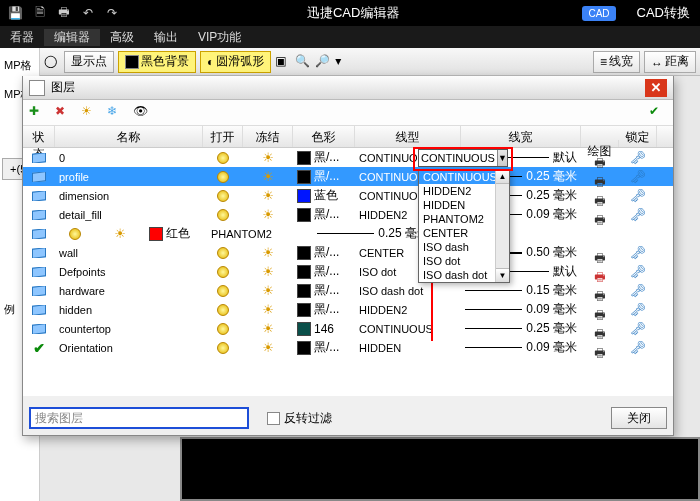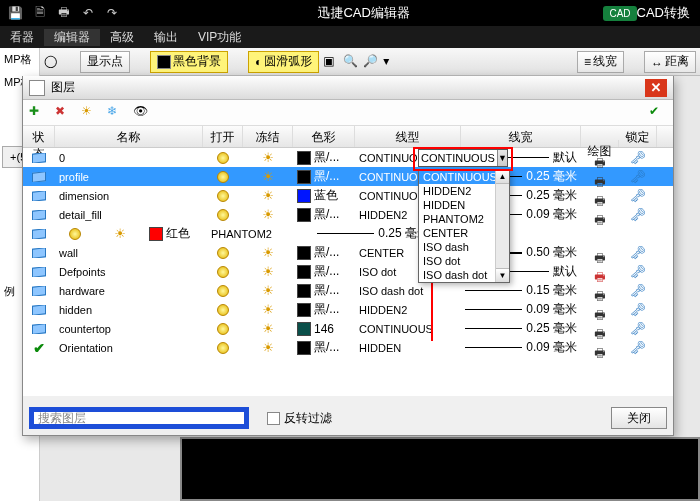--- a/index.html
+++ b/index.html
@@ -1,33 +1,33 @@
 <!DOCTYPE html>
 <html><head>
 <meta charset="utf-8">
 <style>
 * { box-sizing: border-box; margin: 0; padding: 0; font-family: "Microsoft YaHei", Arial, sans-serif; font-size: 12px; }
 body { width: 700px; height: 501px; background: #e8e8e8; overflow: hidden; position: relative; }
 
 .titlebar { background: #000; color: #fff; height: 26px; display: flex; align-items: center; padding: 0 4px; }
 .titlebar .tb-icon { width: 20px; height: 20px; margin: 0 2px; display: inline-flex; align-items: center; justify-content: center; color: #ccc; }
 .titlebar .title { flex: 1; text-align: center; color: #fff; font-size: 13px; }
-.titlebar .cad-btn { background: #15803d; color: #fff; padding: 2px 6px; font-size: 10px; border-radius: 3px; }
-.titlebar .convert { color: #fff; font-size: 13px; margin: 0 6px 0 0; }
+.titlebar .cad-btn { background: #3b82f6; color: #fff; padding: 2px 6px; font-size: 10px; border-radius: 3px; }
+.titlebar .convert { color: #fff; font-size: 13px; margin: 0 6px 0 21px; }
 
 .menubar { background: #1a1a1a; color: #ddd; height: 22px; display: flex; align-items: center; }
 .menubar .menu-item { padding: 0 10px; cursor: pointer; }
 .menubar .menu-item.sel { background: #333; }
 
 .leftpanel { position: absolute; left: 0; top: 48px; width: 40px; height: 453px; background: #fff; border-right: 1px solid #ccc; }
-.leftpanel .lab { padding: 4px; font-size: 11px; }
+.leftpanel .lab { padding: 4px; font-size: 11px; margin-top: 6px; }
 .leftpanel .btn { width: 36px; height: 22px; border: 1px solid #aaa; background: #f0f0f0; margin: 2px; text-align: center; line-height: 20px; font-size: 11px; }
 
 .toolbar2 { position: absolute; left: 40px; top: 48px; right: 0; height: 28px; background: linear-gradient(#f8f8f8,#e0e0e0); border-bottom: 1px solid #bbb; display: flex; align-items: center; padding: 0 4px; gap: 4px; }
-.toolbar2 .tbtn { height: 22px; padding: 0 6px; border: 1px solid #aaa; background: linear-gradient(#fff,#e8e8e8); display: flex; align-items: center; gap: 2px; font-size: 11px; margin-left: 16px; }
+.toolbar2 .tbtn { height: 22px; padding: 0 6px; border: 1px solid #aaa; background: linear-gradient(#fff,#e8e8e8); display: flex; align-items: center; gap: 2px; font-size: 11px; }
 .toolbar2 .tbtn.on { background: #fff47a; border-color: #cca300; }
 .toolbar2 .sq { width: 14px; height: 14px; border: 1px solid #888; background: #000; }
 .toolbar2 .ico { width: 16px; height: 16px; display: inline-block; }
 .toolbar2 .gap { flex: 1; }
 
 .layers-window { position: absolute; left: 22px; top: 76px; width: 652px; height: 360px; background: #f0f0f0; border: 1px solid #888; border-top: none; box-shadow: 2px 4px 10px rgba(0,0,0,0.3); }
 .lw-title { height: 24px; background: linear-gradient(#fdfdfd,#dcdcdc); border-bottom: 1px solid #bbb; display: flex; align-items: center; padding: 0 6px; }
 .lw-title .page { width: 16px; height: 16px; border: 1px solid #888; background: #fff; margin-right: 6px; }
 .lw-title .txt { flex: 1; font-size: 12px; }
 .lw-title .close { width: 22px; height: 18px; background: #d9361a; color: #fff; display: flex; align-items: center; justify-content: center; font-weight: bold; font-size: 13px; }
@@ -69,21 +69,21 @@
 .dropdown .dd-item { padding: 1px 4px; font-size: 11px; }
 .dropdown .dd-item.sel { background: #3399ff; color: #fff; }
 .dd-scroll { position: absolute; right: 0; top: 0; bottom: 0; width: 14px; background: #eaeaea; border-left: 1px solid #ccc; }
 .dd-scroll .sa { height: 14px; background: linear-gradient(#fff,#ddd); border-bottom: 1px solid #bbb; display: flex; align-items: center; justify-content: center; font-size: 8px; }
 .dd-scroll .sb { height: 14px; background: linear-gradient(#fff,#ddd); border-top: 1px solid #bbb; position: absolute; bottom: 0; width: 100%; display: flex; align-items: center; justify-content: center; font-size: 8px; }
 
 .redbox { position: absolute; left: 390px; top: 21px; width: 100px; height: 24px; border: 2px solid #f00; z-index: 30; pointer-events: none; }
 .redline { position: absolute; left: 408px; top: 45px; width: 2px; height: 170px; background: #f00; z-index: 5; pointer-events: none; }
 
 .bottom-bar { position: absolute; left: 6px; right: 6px; bottom: 4px; height: 26px; display: flex; align-items: center; gap: 8px; }
-.search { flex: 0 0 220px; height: 22px; border: 5px solid #1d4ed8; background: #fff; padding: 0 4px; color: #888; font-size: 11px; display: flex; align-items: center; }
+.search { flex: 0 0 220px; height: 22px; border: 2px solid #1d4ed8; background: #fff; padding: 0 4px; color: #888; font-size: 11px; display: flex; align-items: center; }
 .chk { display: flex; align-items: center; gap: 4px; font-size: 12px; margin-left: 10px; }
 .chk .box { width: 13px; height: 13px; border: 1px solid #888; background: #fff; }
 .bottom-bar .gap { flex: 1; }
 .closebtn { width: 56px; height: 22px; border: 1px solid #888; background: linear-gradient(#fff,#e4e4e4); text-align: center; line-height: 20px; }
 
 .canvas-strip { position: absolute; left: 180px; bottom: 0; right: 0; height: 64px; background: #000; border: 2px solid #888; }
 
 .combo { position: absolute; left: 395px; top: 23px; width: 90px; height: 18px; background: #fff; border: 1px solid #555; z-index: 15; display: flex; align-items: center; }
 .combo .cv { flex: 1; font-size: 11px; padding: 0 2px; }
 .combo .ca { width: 15px; height: 100%; background: linear-gradient(#e8e8e8,#ccc); border-left: 1px solid #888; display: flex; align-items: center; justify-content: center; font-size: 9px; }

